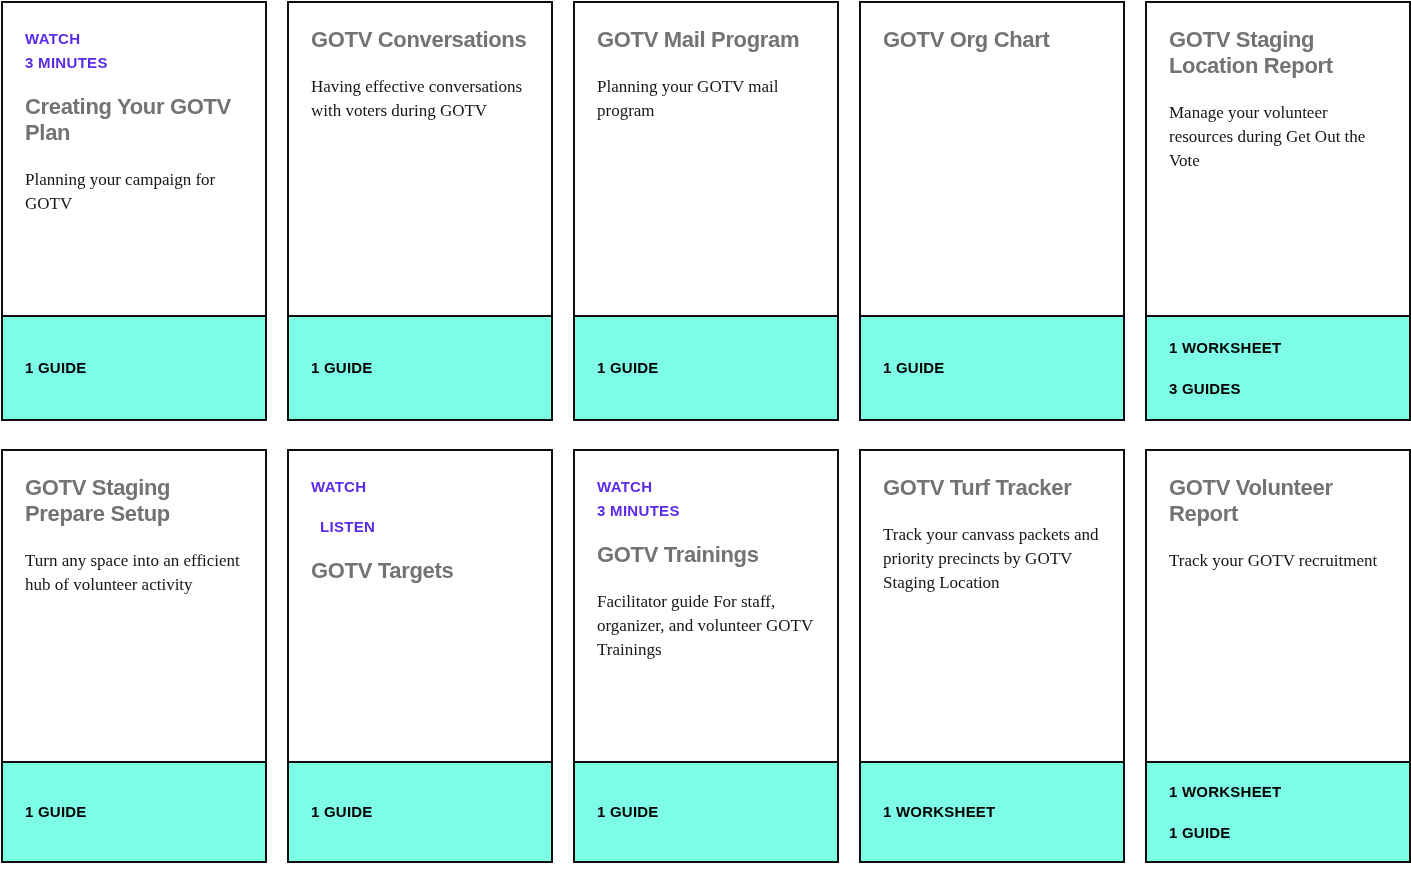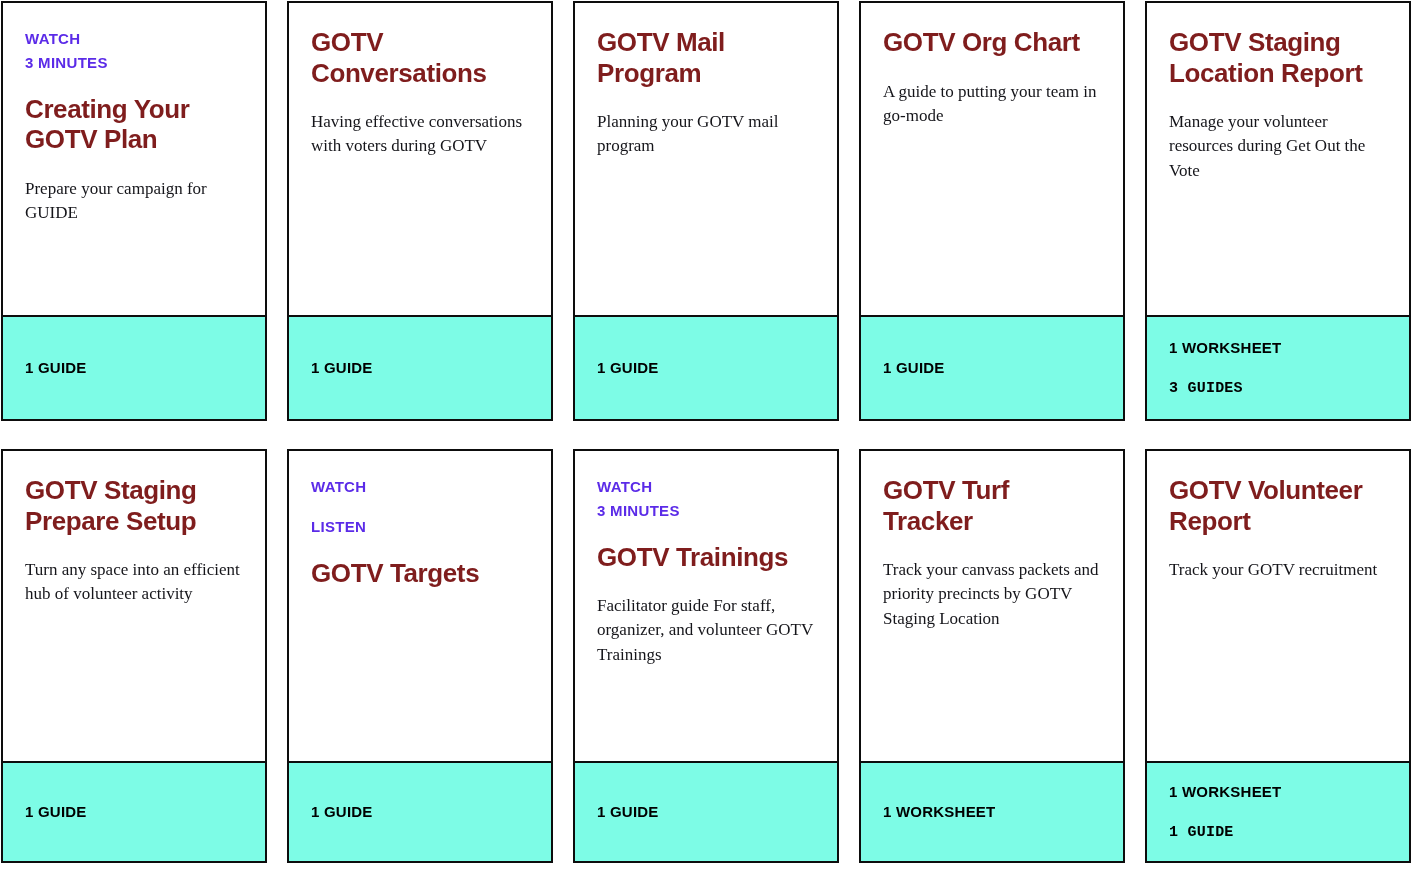--- a/index.html
+++ b/index.html
@@ -48,29 +48,30 @@
     font-family: "Liberation Sans", sans-serif;
     font-weight: bold;
     font-size: 15px;
     line-height: 1.62;
     letter-spacing: 0.02em;
     color: #5B2BE8;
     text-transform: uppercase;
   }
   .media-group + .media-group {
     margin-top: 16px;
+    margin-left: 9px;
   }
 
   .card-title {
     font-family: "Liberation Sans Narrow", "Liberation Sans", sans-serif;
     font-weight: bold;
-    font-size: 26px;
+    font-size: 22px;
     line-height: 1.18;
     letter-spacing: -0.015em;
-    color: #7f1d1d;
+    color: #737373;
     margin: 0 0 22px 0;
     word-wrap: break-word;
   }
   .card.has-media .card-title {
     margin-top: 0;
   }
 
   .card-desc {
     font-family: "Liberation Serif", "DejaVu Serif", serif;
     font-size: 17px;
@@ -97,37 +98,36 @@
     font-weight: bold;
     font-size: 15px;
     line-height: 1.05;
     letter-spacing: 0.015em;
     color: #000000;
     text-transform: uppercase;
     white-space: nowrap;
   }
   .footer-line + .footer-line {
     margin-top: 25px;
-    font-family: Liberation Mono, monospace;
   }
 </style>
 </head>
 <body>
 
 <div id="grid">
     <div class="card row1 has-media">
       <div class="card-body">
         <div class="media-block">
           <div class="media-group">
             <div class="media-line">WATCH</div>
             <div class="media-line">3 MINUTES</div>
           </div>
         </div>
         <h2 class="card-title">Creating Your GOTV Plan</h2>
-        <p class="card-desc">Prepare your campaign for GUIDE</p>
+        <p class="card-desc">Planning your campaign for GOTV</p>
       </div>
       <div class="card-footer">
         <div class="footer-line">1 GUIDE</div>
       </div>
     </div>
     <div class="card row1">
       <div class="card-body">
         <h2 class="card-title">GOTV Conversations</h2>
         <p class="card-desc">Having effective conversations with voters during GOTV</p>
       </div>
@@ -140,21 +140,20 @@
         <h2 class="card-title">GOTV Mail Program</h2>
         <p class="card-desc">Planning your GOTV mail program</p>
       </div>
       <div class="card-footer">
         <div class="footer-line">1 GUIDE</div>
       </div>
     </div>
     <div class="card row1">
       <div class="card-body">
         <h2 class="card-title">GOTV Org Chart</h2>
-        <p class="card-desc">A guide to putting your team in go-mode</p>
       </div>
       <div class="card-footer">
         <div class="footer-line">1 GUIDE</div>
       </div>
     </div>
     <div class="card row1">
       <div class="card-body">
         <h2 class="card-title">GOTV Staging Location Report</h2>
         <p class="card-desc">Manage your volunteer resources during Get Out the Vote</p>
       </div>

